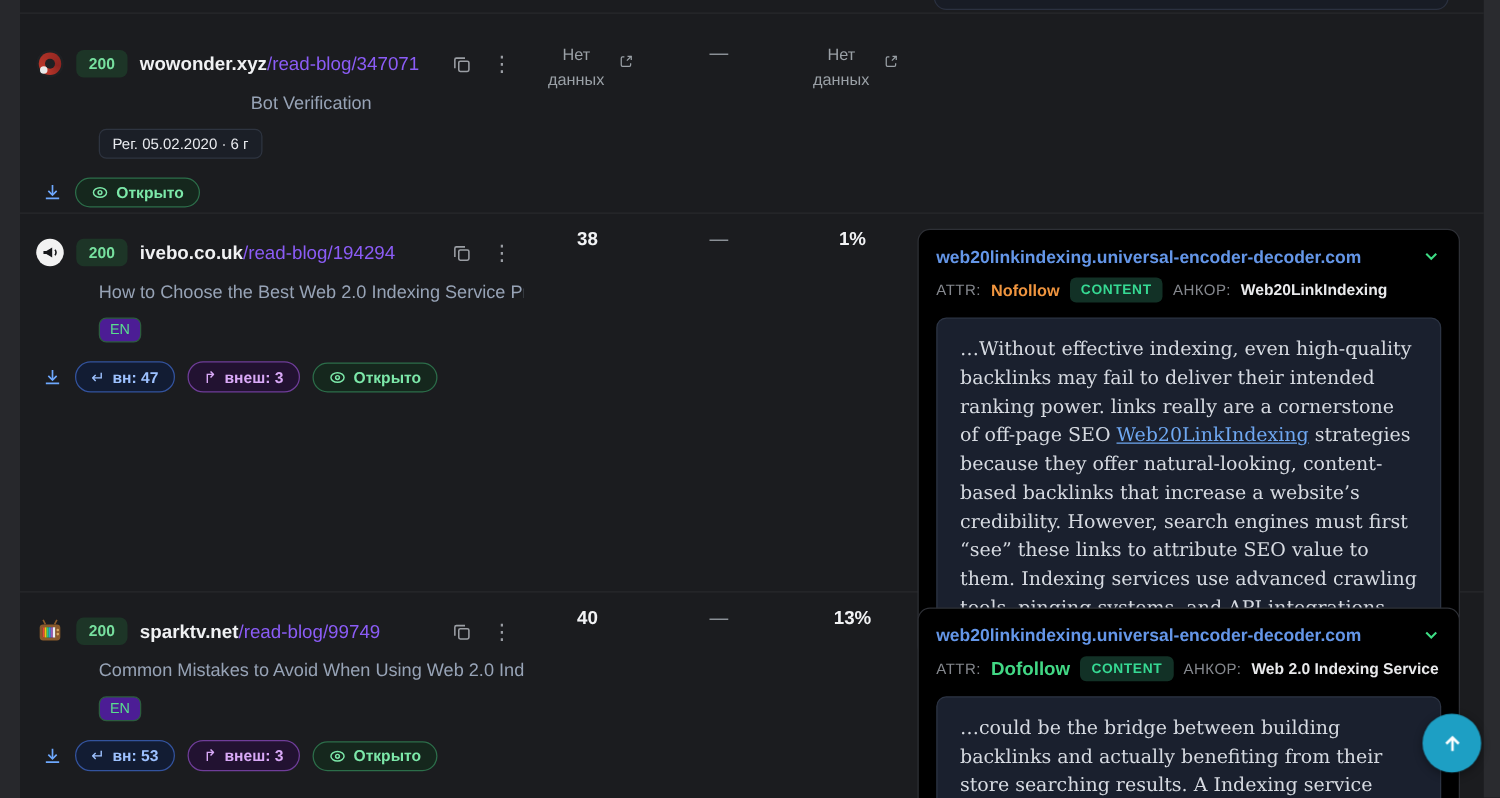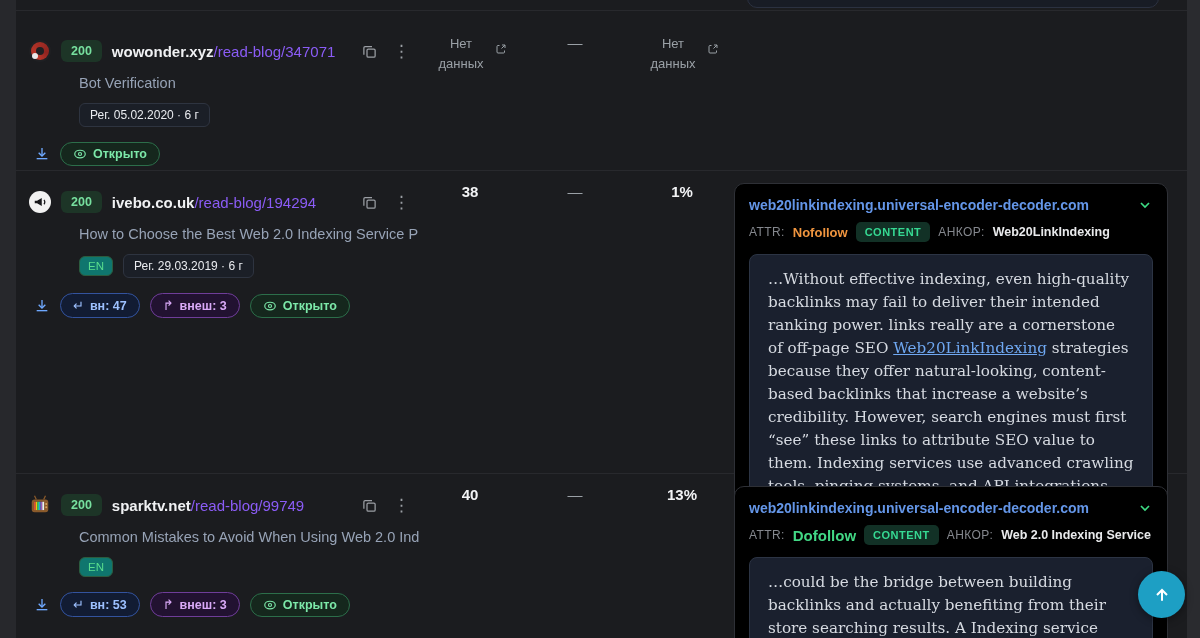--- a/index.html
+++ b/index.html
@@ -12,21 +12,21 @@
   .spacer { position:relative; height:10px; overflow:hidden; }
   .remnant { position:absolute; left:731px; right:28px; top:-26px; bottom:2px;
              background:#181c25; border:1px solid #2b3140; border-radius:10px; }
 
   .row { display:grid; grid-template-columns:404px 100px 110px 104px 1fr;
          border-top:1px solid #28292d; }
   .row1 { height:160px; }
   .row2 { height:303px; }
   .row3 { height:165px; }
 
-  .info { position:relative; padding:20px 0 0 13px; }
+  .info { position:relative; padding:20px 0 0 13px;text-align:center; }
   .row1 .info { padding-top:29px; }
   .head { display:flex; align-items:center; gap:10px; padding-right:8px; }
   .favicon { width:22px; height:22px; border-radius:50%; flex:0 0 22px; position:relative; overflow:hidden; }
   .f1 { background:#1f2023; }
   .f1 .swirl { position:absolute; inset:2px; border-radius:50%;
                background:conic-gradient(from 210deg,#c0392b,#8e2420 70%,#c0392b); }
   .f1 .swirl::before { content:""; position:absolute; inset:5px; border-radius:50%; background:#1f2023; }
   .f1 .dot { position:absolute; left:3px; bottom:3px; width:6px; height:6px; border-radius:50%; background:#e9e9e9; }
   .f2 { background:#f2f2f2; display:flex; align-items:center; justify-content:center; }
   .f3 { background:transparent; border-radius:4px; }
@@ -34,21 +34,21 @@
   .status { background:#1d3527; color:#77e09f; font-size:12.5px; padding:4px 10px; }
   .domain { font-size:15px; font-weight:700; color:#f0f1f3; white-space:nowrap; }
   .path { font-weight:400; color:#8b5cf6; }
   .headicons { margin-left:auto; display:flex; align-items:center; gap:16px; padding-right:2px; }
   .iconbtn { color:#9b9ea4; display:inline-flex; cursor:pointer; }
   .kebab { font-size:17px; line-height:1; color:#9b9ea4; }
 
   .sub { margin:13px 0 0 50px; font-size:14.5px; color:#97a3b6; white-space:nowrap;
          overflow:hidden; max-width:340px; }
   .badgeline { margin:12px 0 0 50px; display:flex; gap:10px; align-items:center; }
-  .lang { background:#0f766e; border:1px solid #2c5c3f; color:#59de8e; font-size:11.5px;
+  .lang { background:#4c1d95; border:1px solid #2c5c3f; color:#59de8e; font-size:11.5px;
           padding:3px 8px; border-radius:6px; }
   .reg { background:#1b1f27; border:1px solid #2e3440; color:#e9ebef; font-size:12px;
          padding:4px 10px; border-radius:6px; }
   .actions { margin:15px 0 0 5px; display:flex; gap:10px; align-items:center; }
   .pill { display:inline-flex; align-items:center; gap:6px; border-radius:999px;
           font-size:12.5px; font-weight:700; padding:4px 12px; cursor:pointer; }
   .pill .ar { font-weight:400; font-size:13px; }
   .vn  { background:#121c33; border:1px solid #33539e; color:#9dc1ff; }
   .vne { background:#221231; border:1px solid #6f3d99; color:#d9a9f7; }
   .open{ background:#15271d; border:1px solid #2c6e4a; color:#7ce8a9; }
@@ -179,21 +179,20 @@
                 <rect x="8" y="8" width="13" height="13" rx="2"></rect>
                 <path d="M16 4H5a2 2 0 0 0-2 2v11"></path>
               </svg>
           </span>
           <span class="kebab">⋮</span>
         </span>
       </div>
       <div class="sub">How to Choose the Best Web 2.0 Indexing Service Prov</div>
       <div class="badgeline">
         <span class="lang">EN</span>
-        <span class="reg">Рег. 29.03.2019 · 6 г</span>
       </div>
       <div class="actions">
         <span class="iconbtn" style="color:#6ea8fe">
           <svg width="16" height="16" viewBox="0 0 24 24" fill="none" stroke="currentColor" stroke-width="2">
               <path d="M12 3v11"></path>
               <path d="M7 10l5 5 5-5"></path>
               <path d="M4 19h16"></path>
             </svg>
         </span>
         <span class="pill vn">

